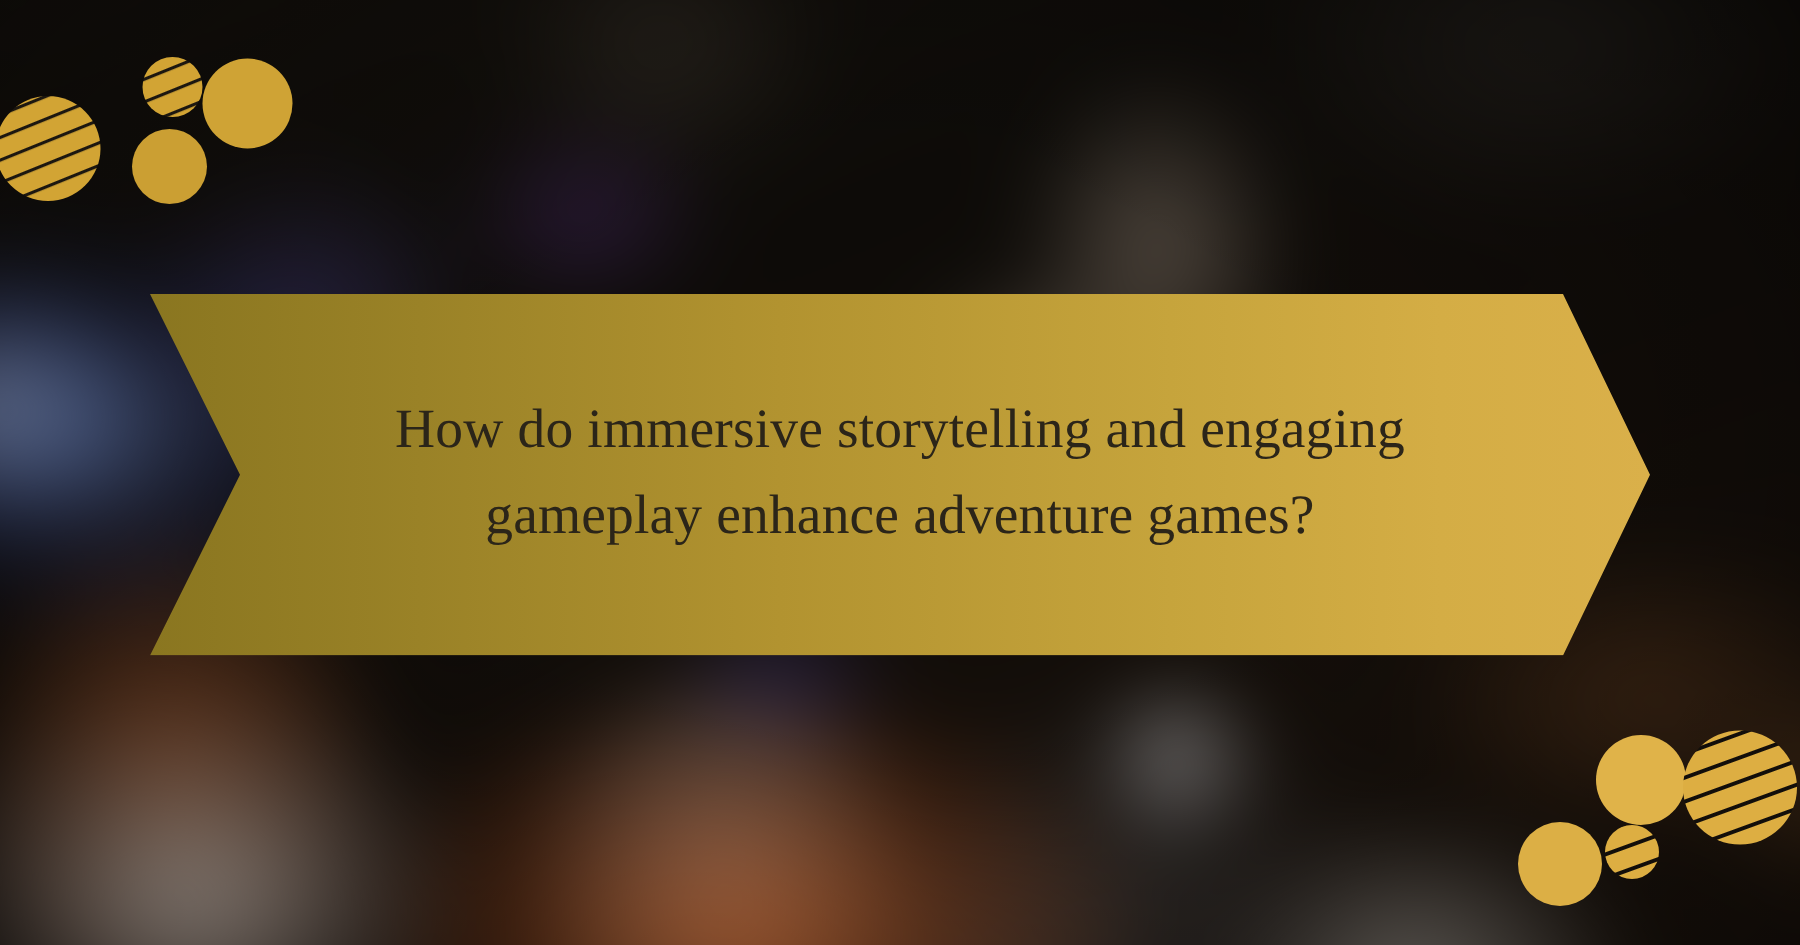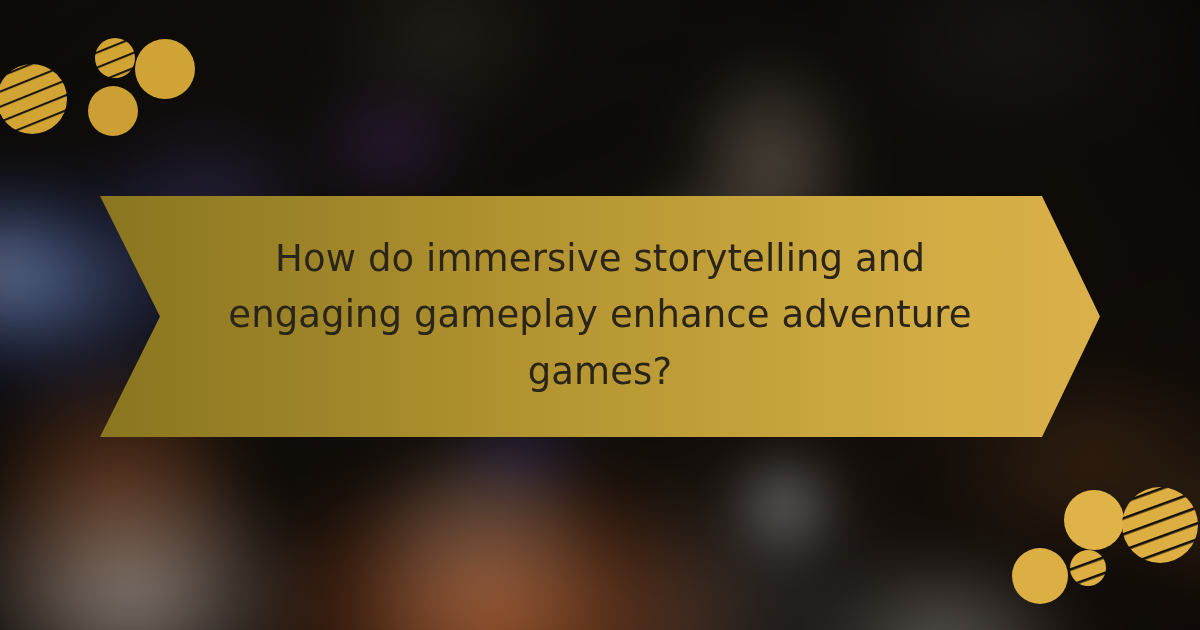--- a/index.html
+++ b/index.html
@@ -79,20 +79,21 @@
   }
   .banner-text {
     width: 760px;
     text-align: center;
     color: #2b2519;
     font-size: 37px;
     line-height: 1.52;
     font-weight: 400;
     letter-spacing: 0.1px;
     padding-bottom: 2px;
+    font-family: Liberation Serif, serif;
   }
 </style>
 </head>
 <body>
 
 <div id="stage">
 
   <div class="bg-layer">
     <div class="bg-base"></div>
     <div class="bg-vignette"></div>

